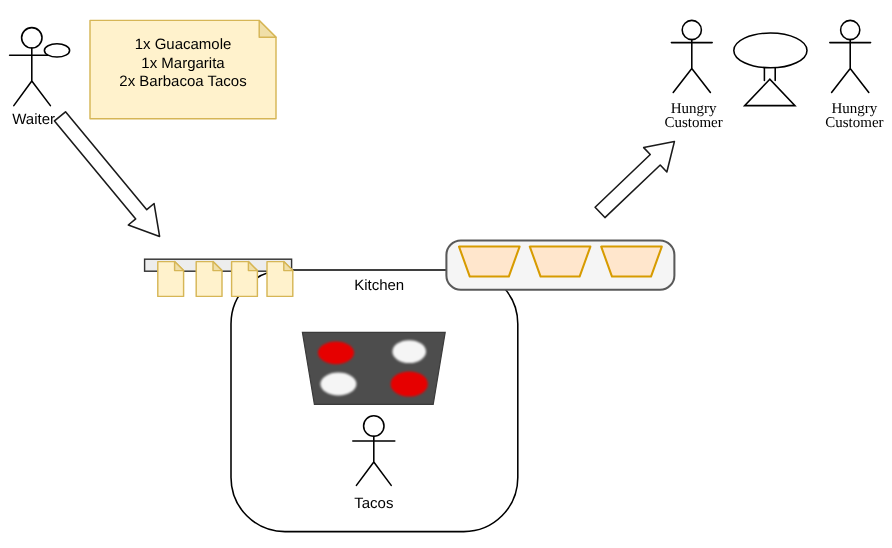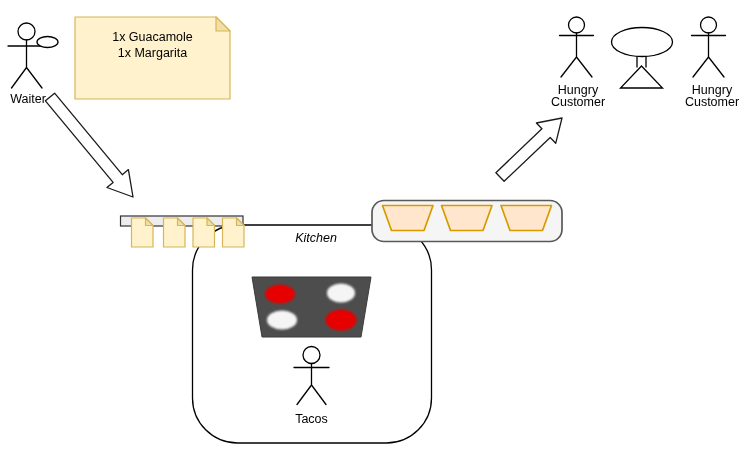--- a/index.html
+++ b/index.html
@@ -5,21 +5,21 @@
   html,body { margin:0; padding:0; background:#ffffff; }
   #canvas {
     position:relative; width:743px; height:457px; background:#ffffff;
     font-family:"Liberation Sans", sans-serif; color:#000; overflow:hidden;
   }
   #canvas svg { position:absolute; left:0; top:0; }
   .lbl {
     position:absolute; text-align:center; font-size:12.5px; line-height:15.5px;
     color:#000; white-space:nowrap;
   }
-  .lbl.two { line-height:12px; white-space:normal; }
+  .lbl.two { line-height:12px; white-space:normal;font-family:Liberation Serif, serif; }
   .actor { stroke:#000; stroke-width:1.3; fill:none; stroke-linecap:round; }
   .actor-head { fill:#ffffff; stroke:#000; stroke-width:1.3; }
   .outline-shape { stroke:#1a1a1a; stroke-width:1.3; stroke-linejoin:round; }
   .kitchen-box { fill:#ffffff; stroke:#000; stroke-width:1.3; }
   .note-stroke { stroke:#D6B656; stroke-width:1.2; stroke-linejoin:round; }
   .rail-stroke { stroke:#333333; stroke-width:1.2; }
   .counter-stroke { stroke:#595959; stroke-width:1.7; }
   .tray-stroke { stroke:#D79B00; stroke-width:1.7; stroke-linejoin:round; }
   .stove-stroke { stroke:#3b3b3b; stroke-width:1; }
   .table-shape { fill:#ffffff; stroke:#000; stroke-width:1.3; }
@@ -100,23 +100,24 @@
       <circle class="actor-head" cx="708.5" cy="25" r="8"></circle>
       <path class="actor" d="M708.5,33 V57 M691.5,35.5 H725.5 M708.5,57 L693,77 M708.5,57 L724,77"></path>
     </g>
   </svg>
 
   <div class="lbl" style="left:-12px; top:92px; width:80px;">Waiter</div>
 
   <div class="lbl" style="left:75px; top:30px; width:155px;">
     <div>1x Guacamole</div>
     <div>1x Margarita</div>
+    <div>2x Barbacoa Tacos</div>
   </div>
 
-  <div class="lbl" style="left:281px; top:231px; width:70px;font-style:italic;">Kitchen</div>
+  <div class="lbl" style="left:281px; top:231px; width:70px;">Kitchen</div>
 
   <div class="lbl" style="left:276px; top:412px; width:71px;">Tacos</div>
 
   <div class="lbl two" style="left:543px; top:84px; width:70px;">
     <div>Hungry</div>
     <div>Customer</div>
   </div>
 
   <div class="lbl two" style="left:677px; top:84px; width:70px;">
     <div>Hungry</div>

